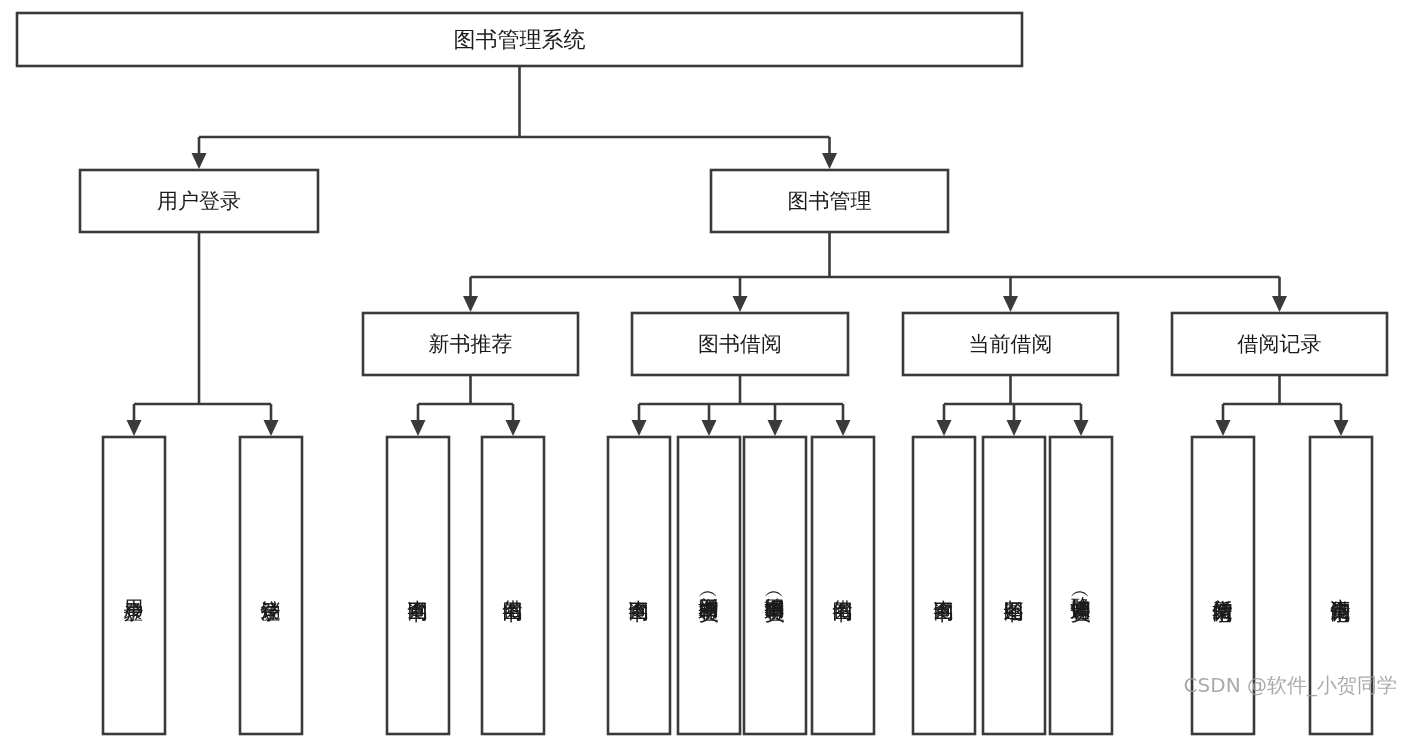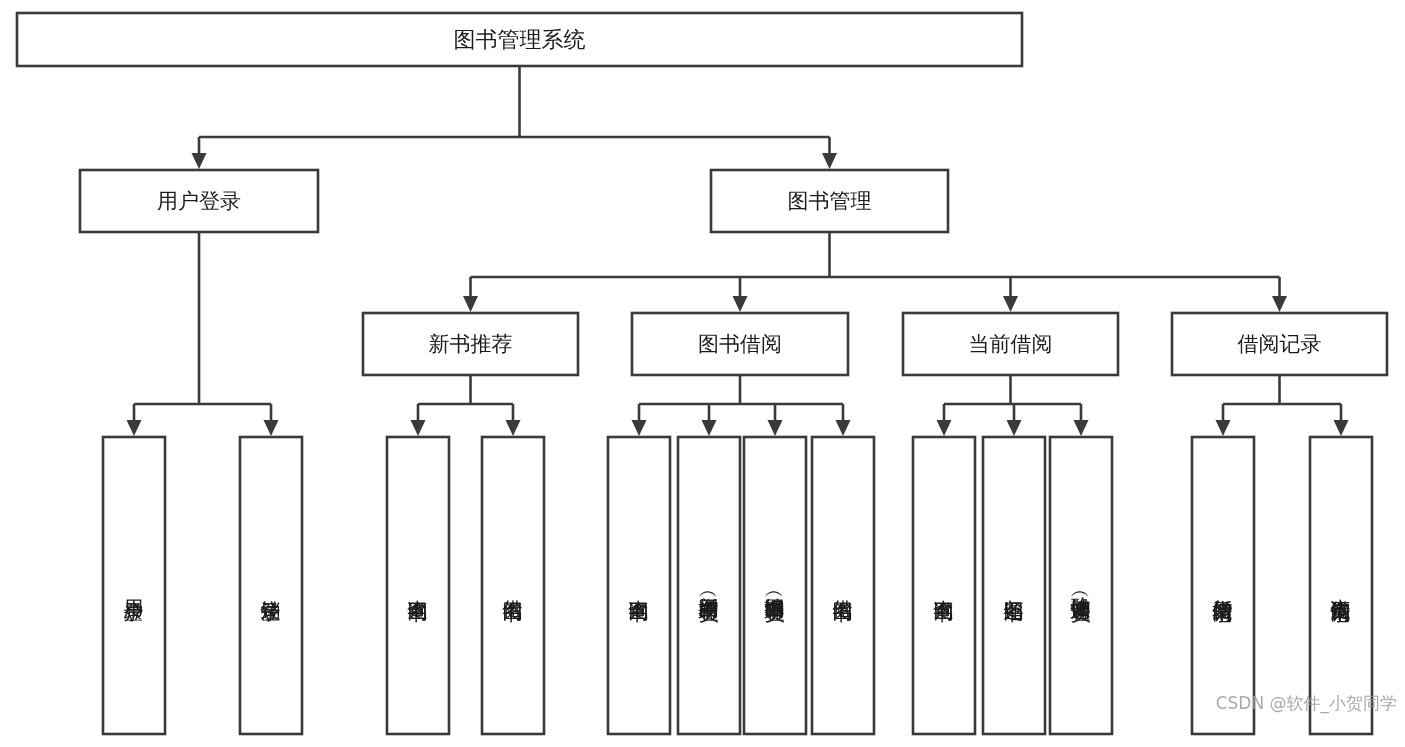--- a/index.html
+++ b/index.html
@@ -63,23 +63,23 @@
     line-height: 1;
     display: flex;
     align-items: center;
     justify-content: center;
     pointer-events: none;
     white-space: nowrap;
   }
   .watermark {
     position: absolute;
     right: 8px;
-    bottom: 4px;
-    font-family: "DejaVu Sans", "Liberation Sans", sans-serif;
-    font-size: 17px;
+    bottom: 20px;
+    font-family: "DejaVu Sans", "Liberation Sans", sans-serif;
+    font-size: 20px;
     color: #9b9b9b;
     opacity: 0.85;
     white-space: nowrap;
   }
 </style>
 </head>
 <body>
 
 <div id="diagram-root">
 

